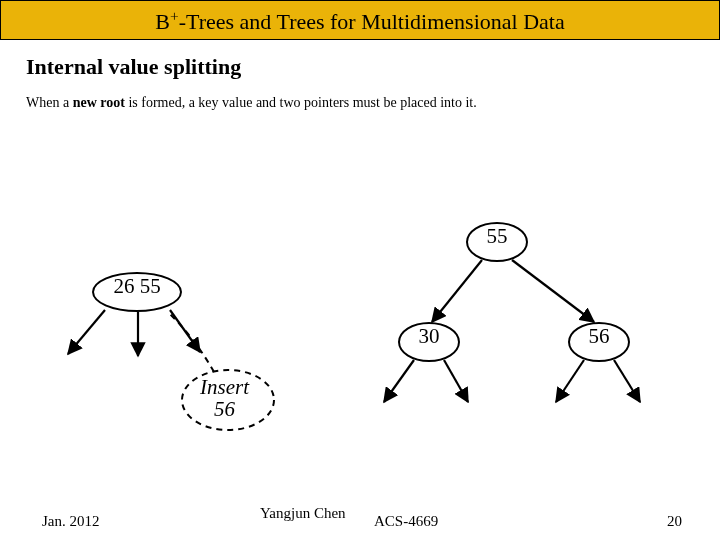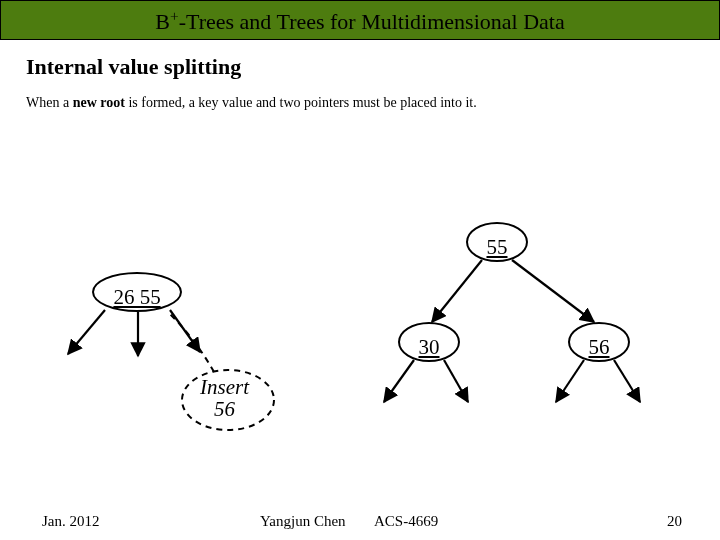--- a/index.html
+++ b/index.html
@@ -6,21 +6,21 @@
   body {
     width: 720px;
     height: 540px;
     font-family: "Times New Roman", serif;
     background: #fff;
     position: relative;
     overflow: hidden;
   }
   .title-bar {
     width: 100%;
-    background: #4d7c0f;
+    background: #eab308;
     border: 1px solid #000;
     text-align: center;
     padding: 6px 0 4px;
     font-size: 22px;
   }
   .sup { vertical-align: super; font-size: 0.7em; }
   .content {
     padding: 14px 26px 0 26px;
   }
   .subheading {
@@ -34,41 +34,40 @@
   }
   .footer {
     position: absolute;
     bottom: 10px;
     left: 0;
     width: 100%;
     font-size: 15px;
     color: #000;
   }
   .footer .date  { position: absolute; left: 42px;  bottom: 0; }
-  .footer .author{ position: absolute; left: 260px; bottom: 0; margin-top: 40px; }
+  .footer .author{ position: absolute; left: 260px; bottom: 8px; margin-top: 40px; }
   .footer .course{ position: absolute; left: 374px; bottom: 0; }
   .footer .page  { position: absolute; right: 38px; bottom: 0; }
 
   
   .diagram {
     position: absolute;
     left: 0; top: 0;
     width: 720px; height: 540px;
     pointer-events: none;
   }
   .oval {
     position: absolute;
     border: 2px solid #000;
     border-radius: 50%;
     font-size: 21px;
     display: flex;
-    align-items: flex-end;
+    align-items: flex-start;
     justify-content: center;
     background: #fff;
-    text-decoration: underline;
   }
   
   .n-left { left: 92px; top: 272px; width: 90px; height: 40px; }
   
   .n-root { left: 466px; top: 222px; width: 62px; height: 40px; }
   
   .n-c26  { left: 398px; top: 322px; width: 62px; height: 40px; }
   
   .n-c56  { left: 568px; top: 322px; width: 62px; height: 40px; }
 

